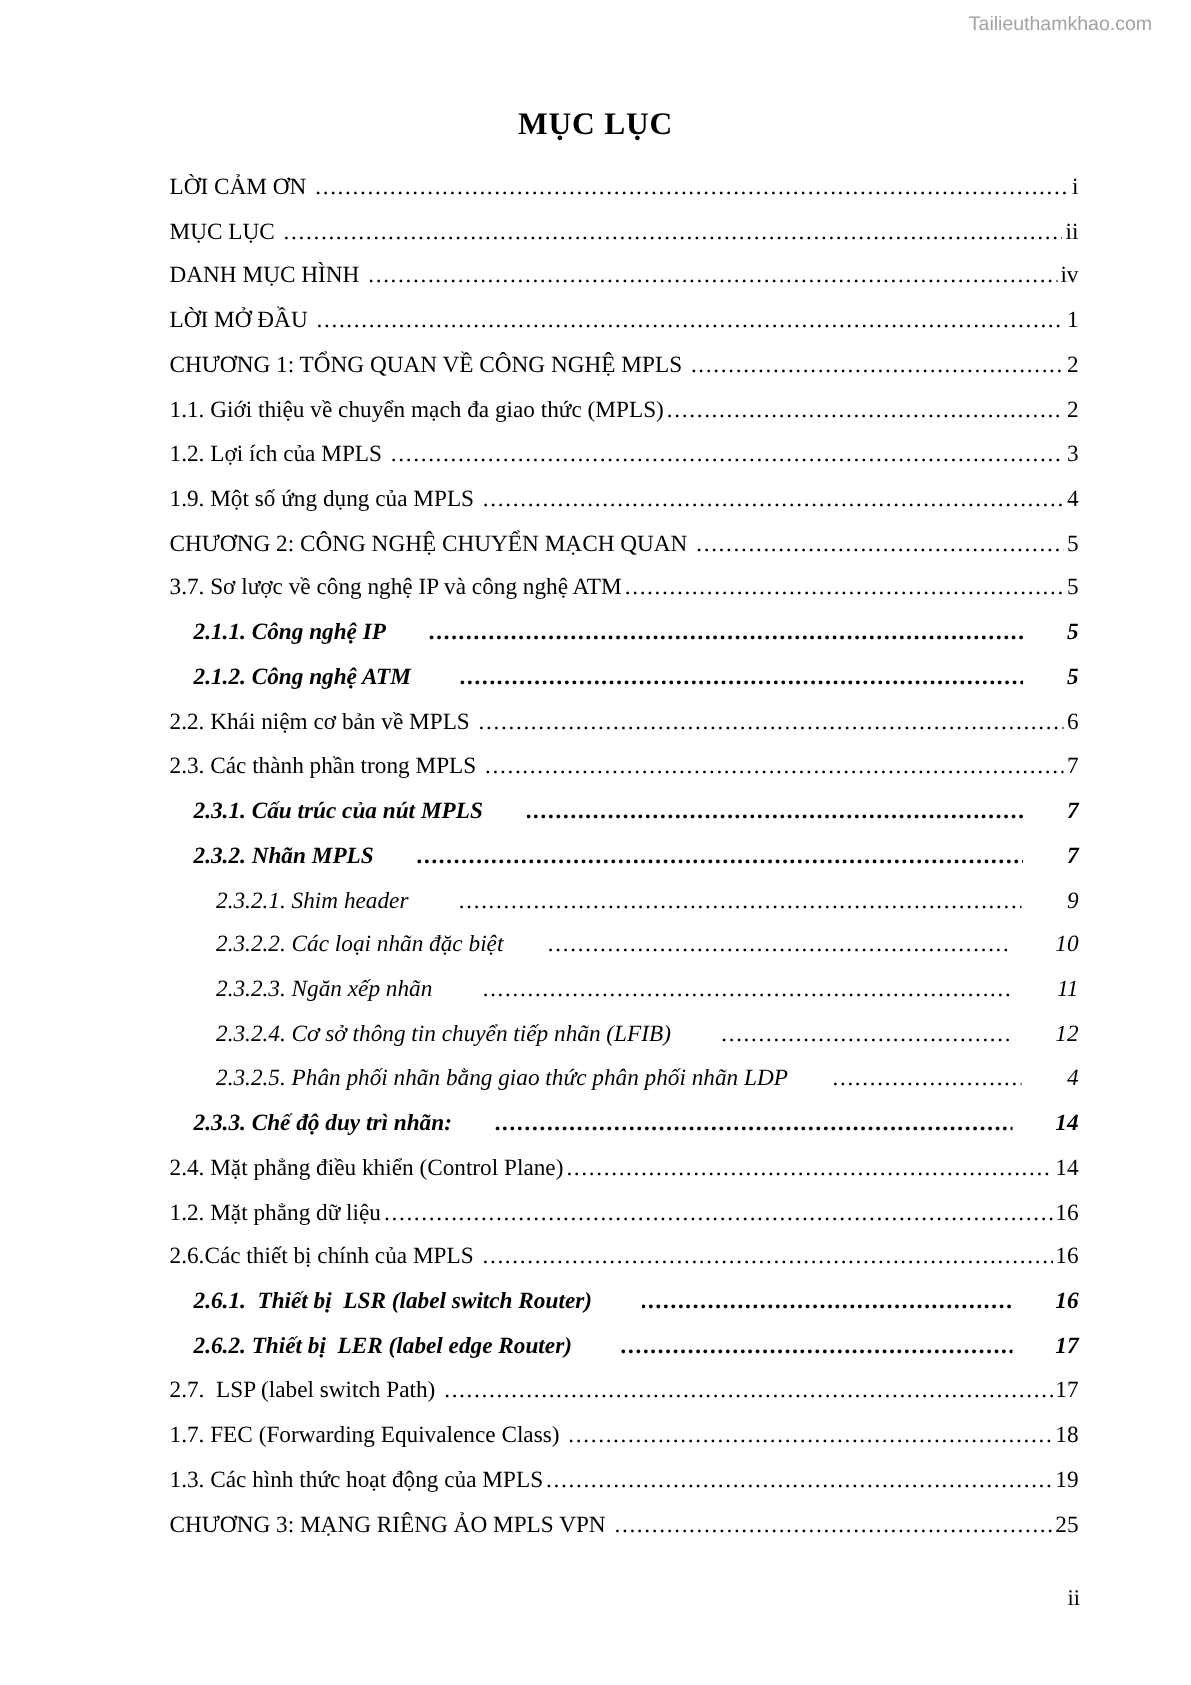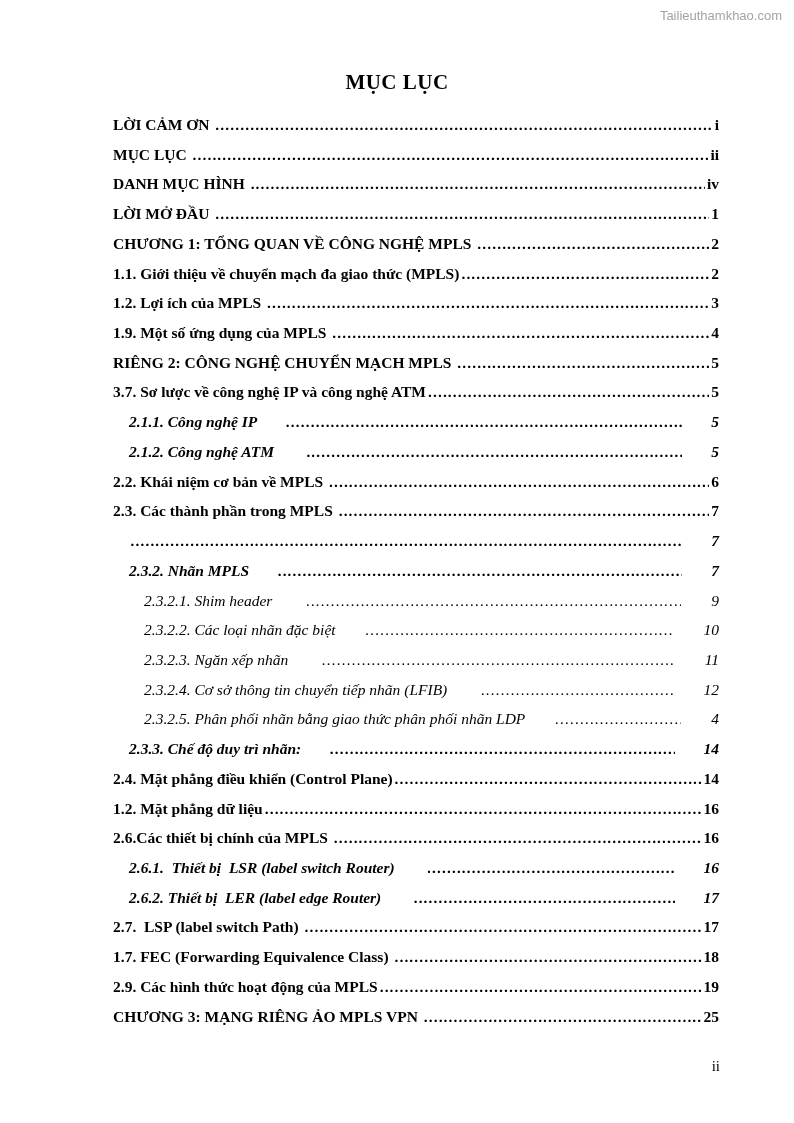--- a/index.html
+++ b/index.html
@@ -13,21 +13,21 @@
     height: 1123px;
     background: #ffffff;
     font-family: "Liberation Serif", "DejaVu Serif", serif;
     color: #000000;
     overflow: hidden;
     margin: 0 auto;
   }
   .watermark {
     position: absolute;
     top: 8px;
-    right: 12px;
+    right: 26px;
     font-family: "Liberation Sans", "DejaVu Sans", sans-serif;
     font-size: 13px;
     color: #a3a3a3;
   }
   .title {
     position: absolute;
     top: 70px;
     left: 0;
     width: 100%;
     margin: 0;
@@ -44,21 +44,21 @@
   }
   .toc-row {
     display: flex;
     align-items: baseline;
     line-height: 29.72px;
     font-size: 15.5px;
     white-space: nowrap;
   }
   .toc-row.level-1 { padding-left: 16px; gap: 27px; }
   .toc-row.level-2 { padding-left: 31px; gap: 28px; }
-  .toc-row.style-bold { font-weight: bold; }
+  .toc-row.style-bold { font-weight: normal; }
   .toc-row.style-bold-italic { font-weight: bold; font-style: italic; }
   .toc-row.style-italic { font-style: italic; }
   .toc-label {
     white-space: pre;
     flex: 0 0 auto;
   }
   .toc-dots {
     flex: 1 1 auto;
     overflow: hidden;
     white-space: nowrap;
@@ -123,21 +123,21 @@
         <span class="toc-label">1.2. Lợi ích của MPLS </span>
         <span class="toc-dots"></span>
         <span class="toc-page">3</span>
       </div>
       <div class="toc-row level-0 style-bold">
         <span class="toc-label">1.9. Một số ứng dụng của MPLS </span>
         <span class="toc-dots"></span>
         <span class="toc-page">4</span>
       </div>
       <div class="toc-row level-0 style-bold">
-        <span class="toc-label">RIÊNG 2: CÔNG NGHỆ CHUYỂN MẠCH MPLS </span>
+        <span class="toc-label">CHƯƠNG 2: CÔNG NGHỆ CHUYỂN MẠCH QUAN </span>
         <span class="toc-dots"></span>
         <span class="toc-page">5</span>
       </div>
       <div class="toc-row level-0 style-bold">
         <span class="toc-label">3.7. Sơ lược về công nghệ IP và công nghệ ATM</span>
         <span class="toc-dots"></span>
         <span class="toc-page">5</span>
       </div>
       <div class="toc-row level-1 style-bold-italic">
         <span class="toc-label">2.1.1. Công nghệ IP</span>
@@ -153,20 +153,21 @@
         <span class="toc-label">2.2. Khái niệm cơ bản về MPLS </span>
         <span class="toc-dots"></span>
         <span class="toc-page">6</span>
       </div>
       <div class="toc-row level-0 style-bold">
         <span class="toc-label">2.3. Các thành phần trong MPLS </span>
         <span class="toc-dots"></span>
         <span class="toc-page">7</span>
       </div>
       <div class="toc-row level-1 style-bold-italic">
+        <span class="toc-label">2.3.1. Cấu trúc của nút MPLS</span>
         <span class="toc-dots"></span>
         <span class="toc-page">7</span>
       </div>
       <div class="toc-row level-1 style-bold-italic">
         <span class="toc-label">2.3.2. Nhãn MPLS</span>
         <span class="toc-dots"></span>
         <span class="toc-page">7</span>
       </div>
       <div class="toc-row level-2 style-italic">
         <span class="toc-label">2.3.2.1. Shim header </span>
@@ -227,21 +228,21 @@
         <span class="toc-label">2.7.  LSP (label switch Path) </span>
         <span class="toc-dots"></span>
         <span class="toc-page">17</span>
       </div>
       <div class="toc-row level-0 style-bold">
         <span class="toc-label">1.7. FEC (Forwarding Equivalence Class) </span>
         <span class="toc-dots"></span>
         <span class="toc-page">18</span>
       </div>
       <div class="toc-row level-0 style-bold">
-        <span class="toc-label">2.9. Các hình thức hoạt động của MPLS</span>
+        <span class="toc-label">1.3. Các hình thức hoạt động của MPLS</span>
         <span class="toc-dots"></span>
         <span class="toc-page">19</span>
       </div>
       <div class="toc-row level-0 style-bold">
         <span class="toc-label">CHƯƠNG 3: MẠNG RIÊNG ẢO MPLS VPN </span>
         <span class="toc-dots"></span>
         <span class="toc-page">25</span>
       </div>
     </div>
 

